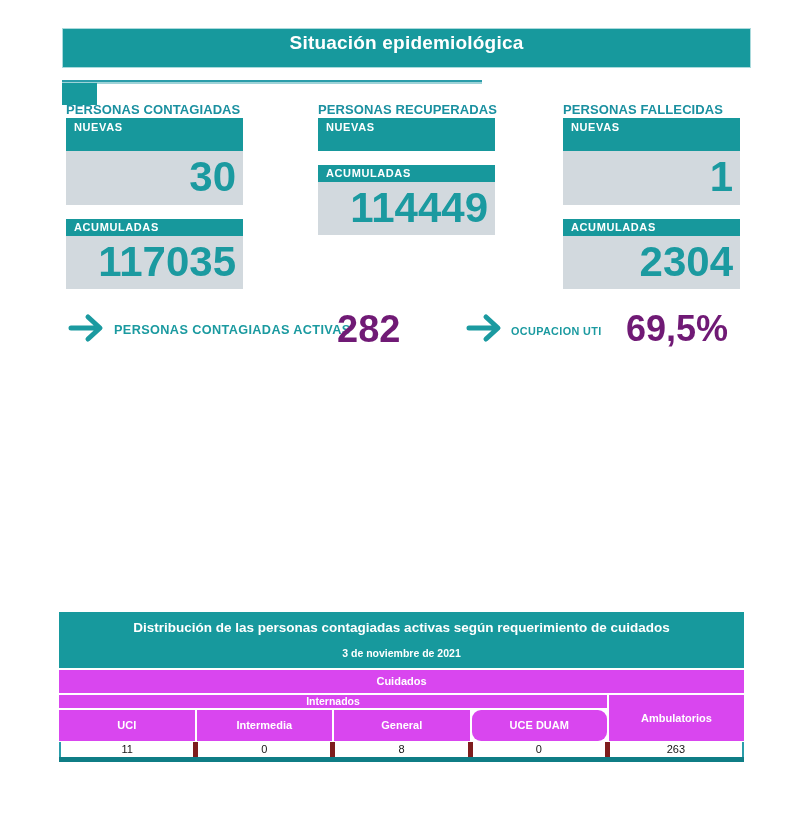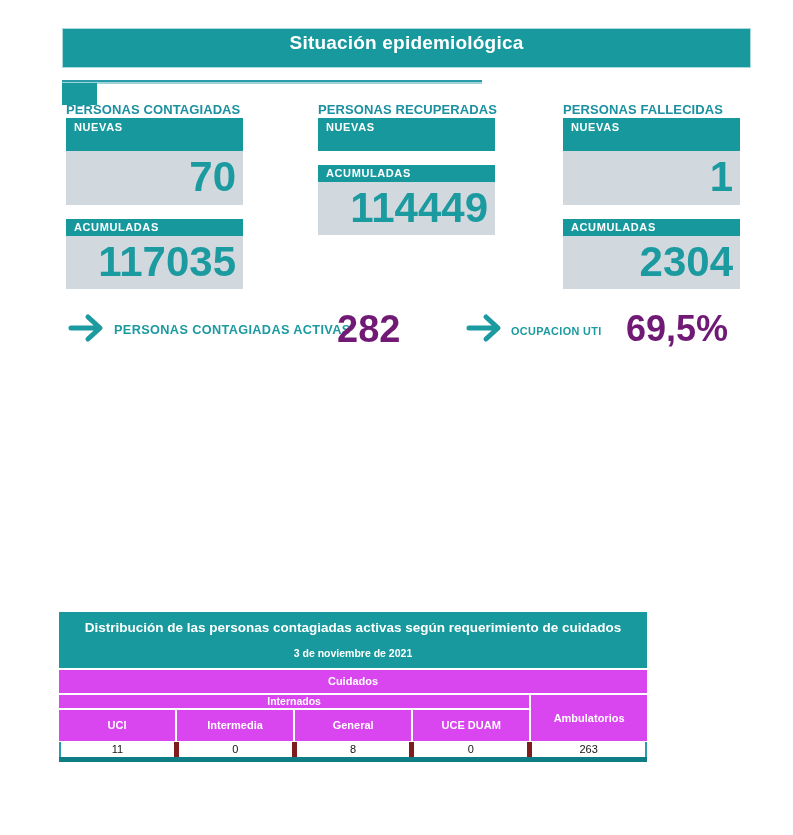--- a/index.html
+++ b/index.html
@@ -37,33 +37,33 @@
   .indicator-arrow { position:absolute; top:312px; }
   .arrow-1 { left:68px; } .arrow-2 { left:466px; }
   .ind-label { position:absolute; color:#1b9aa0; font-weight:bold; white-space:nowrap;
     letter-spacing:0.4px; transform:scaleX(0.94); transform-origin:left; }
   .ind-label-1 { left:114px; top:322px; font-size:13.5px; }
   .ind-label-2 { left:511px; top:325px; font-size:11.5px; }
   .ind-value { position:absolute; color:#701a75; font-weight:bold; font-size:38px; top:307px; line-height:44px; }
   .ind-value-1 { left:337px; } .ind-value-2 { left:626px; font-size:36px; }
 
   
-  .care-table { position:absolute; left:59px; top:612px; width:588px; background:#ffffff; }
+  .care-table { position:absolute; left:59px; top:612px; width:685px; background:#ffffff; }
   .t-title-band { height:56px; background:#17999d; color:#ffffff; text-align:center; padding-top:8px; }
   .t-title { font-size:13.5px; font-weight:bold; }
   .t-date  { font-size:10.5px; font-weight:bold; margin-top:12px; }
   .t-gap { height:2px; background:#ffffff; }
   .t-band { background:#d946ef; color:#ffffff; font-weight:bold; text-align:center; }
   .t-cuidados { height:23px; line-height:23px; font-size:11px; }
   .t-mid { display:flex; }
   .t-left { width:548px; }
   .t-internados { height:13px; line-height:13px; font-size:10.5px; }
   .t-headrow { display:flex; height:31px; }
   .t-headcell { flex:1; line-height:31px; font-size:11px; border-right:2px solid #ffffff; }
-  .t-headcell:last-child { border-right:none; }
+  .t-headcell:last-child { border-right:none;border-radius:9px; }
   .t-ambu { width:135px; height:46px; margin-left:2px; display:flex; align-items:center;
     justify-content:center; font-size:11px; }
   .t-datarow { display:flex; height:15px; margin-top:1px; background:#ffffff;
     border-left:2px solid #2b9daa; border-right:2px solid #2b9daa; }
   .t-datacell { flex:1; text-align:center; color:#141414; font-size:11px; line-height:15px;
     border-right:5px solid #7f1d1d; }
   .t-datacell:last-child { border-right:none; }
   .t-bottom { height:5px; background:#0f7d85; }
 </style>
 </head>
@@ -73,21 +73,21 @@
 
   <div class="banner">Situación epidemiológica</div>
 
   <div class="deco-line"></div>
   <div class="deco-square"></div>
 
   <div class="stat-col c0">
     <div class="stat-title">PERSONAS CONTAGIADAS</div>
     <div>
       <div class="card-head head-new">NUEVAS</div>
-      <div class="card-body body-new">70</div>
+      <div class="card-body body-new">30</div>
     </div>
     <div class="card-gap"></div>
     <div>
       <div class="card-head head-acc">ACUMULADAS</div>
       <div class="card-body body-acc">117035</div>
     </div>
   </div>
 
   <div class="stat-col c1">
     <div class="stat-title">PERSONAS RECUPERADAS</div>

